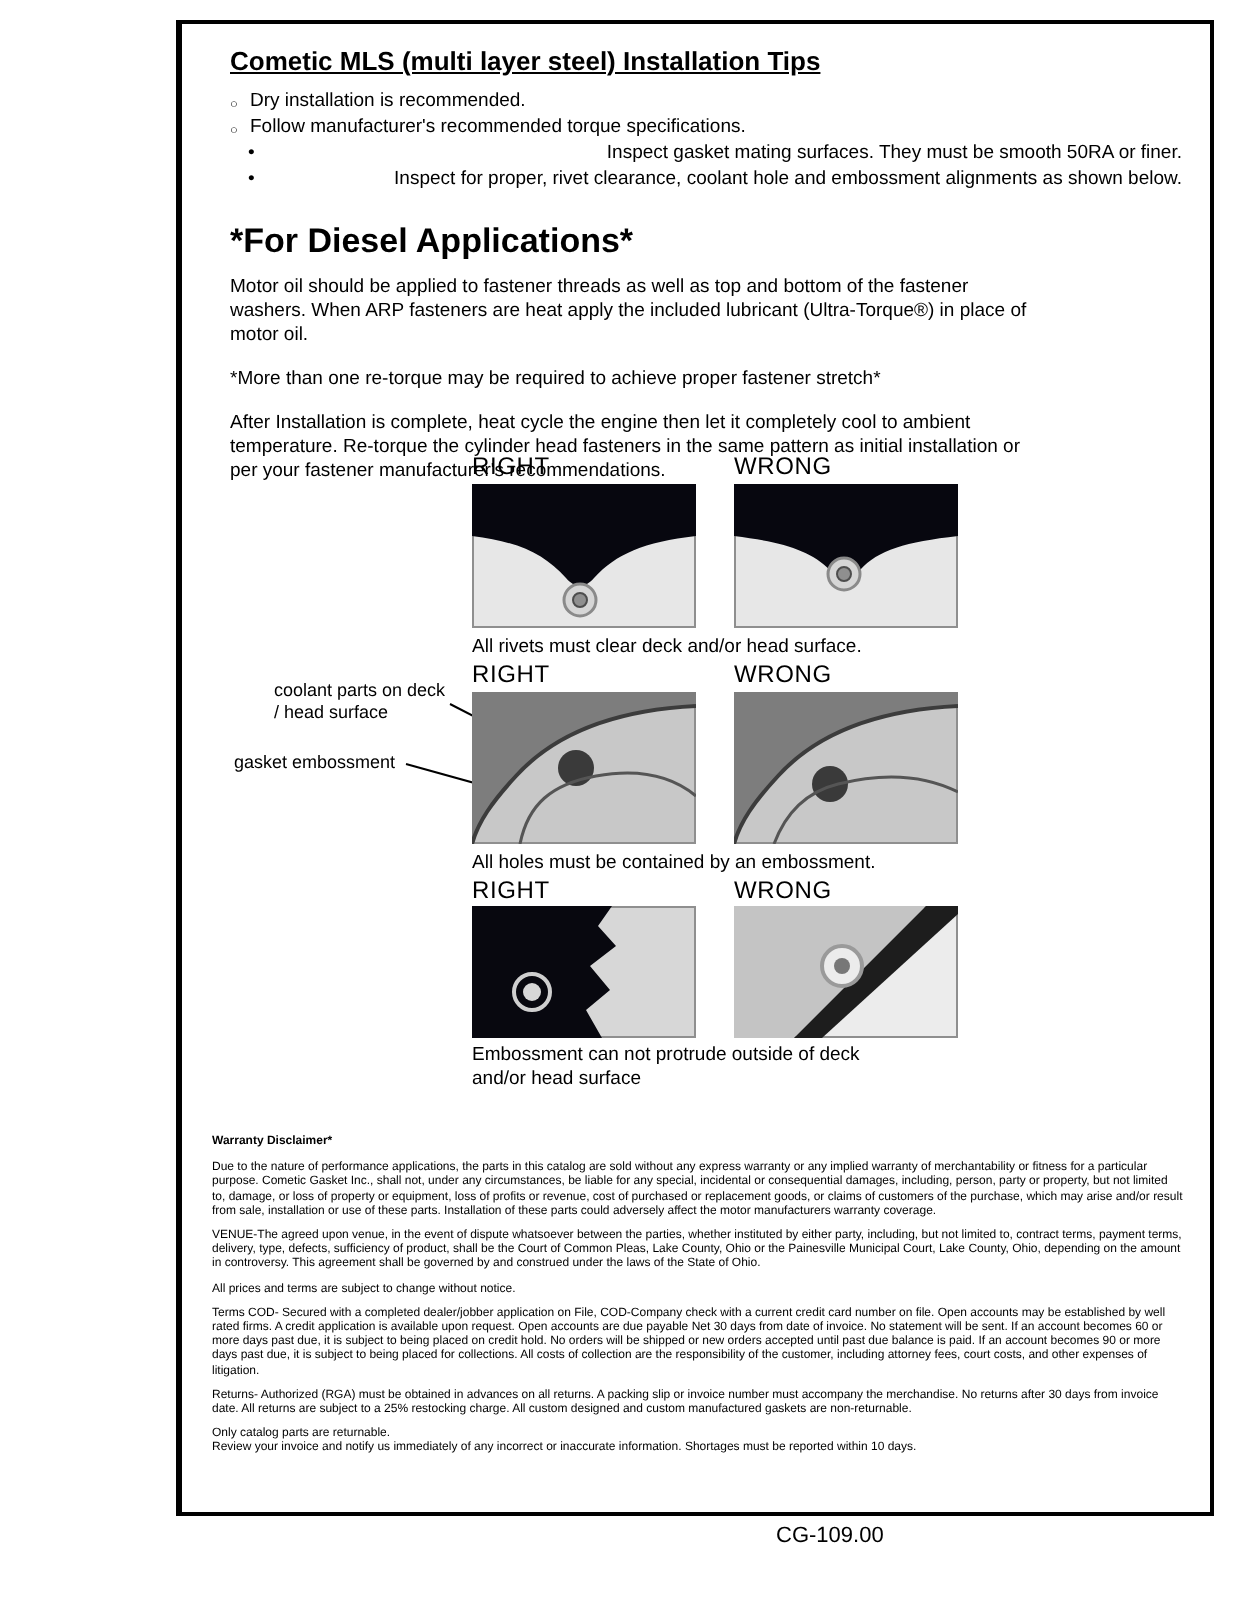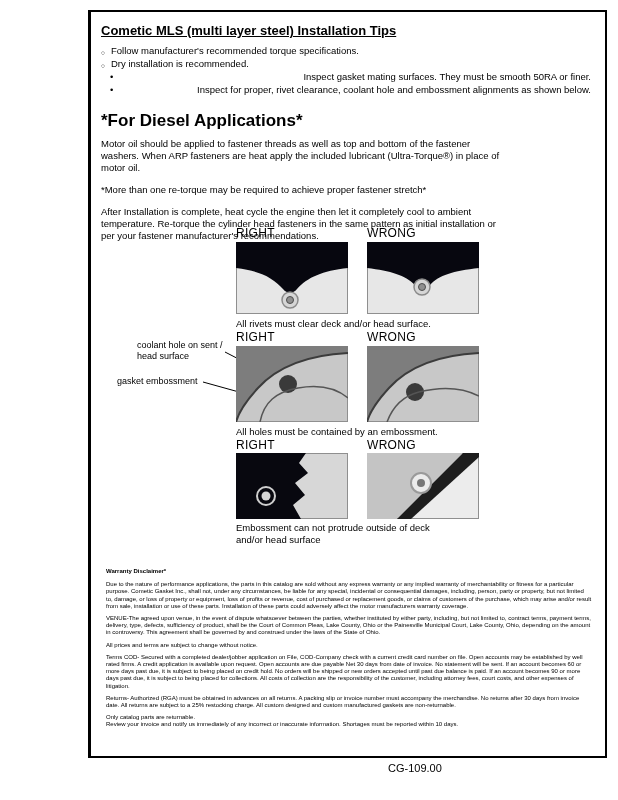--- a/index.html
+++ b/index.html
@@ -3,21 +3,21 @@
 <meta charset="utf-8">
 <style>
   * { box-sizing: border-box; margin: 0; padding: 0; }
   html,body { width: 618px; height: 800px; background: #ffffff; }
   body { position: relative; font-family: "Liberation Sans", sans-serif; color: #000; }
 
   .frame {
     position: absolute; left: 88px; top: 10px; width: 519px; height: 748px;
     border: 2px solid #000; border-left-width: 3px; background: #fff; overflow: hidden;
   }
-  .content { padding: 9px 14px 0 8px; }
+  .content { padding: 9px 14px 0 22px; }
 
   .title { font-size: 13px; font-weight: bold; text-decoration: underline; margin: 2px 0 7px 2px; }
 
   ul.tips { list-style: none; font-size: 9.5px; line-height: 12px; margin-left: 2px; }
   ul.tips > li { position: relative; padding-left: 10px; margin-bottom: 1px; }
   ul.tips > li::before { content: "○"; position: absolute; left: 0; top: 2px; font-size: 6.5px; }
   ul.subtips { list-style: none; font-size: 9.5px; line-height: 12px; margin: 1px 0 0 10px; text-align: right; }
   ul.subtips > li { position: relative; padding-left: 10px; margin-bottom: 1px; }
   ul.subtips > li::before { content: "•"; position: absolute; left: 1px; top: 0; font-size: 9.5px; }
 
@@ -43,22 +43,22 @@
   .page-code { position: absolute; left: 388px; top: 762px; font-size: 11px; }
 </style>
 </head>
 <body>
 
 <div class="frame">
   <div class="content">
     <h1 class="title">Cometic MLS (multi layer steel) Installation Tips</h1>
 
     <ul class="tips">
+      <li>Dry installation is recommended.</li>
       <li>Follow manufacturer's recommended torque specifications.</li>
-      <li>Dry installation is recommended.</li>
     </ul>
     <ul class="subtips">
       <li>Inspect gasket mating surfaces.  They must be smooth 50RA or finer.</li>
       <li>Inspect for proper, rivet clearance, coolant hole and embossment alignments as shown below.</li>
     </ul>
 
     <h2 class="diesel-heading">*For Diesel Applications*</h2>
     <p class="para">Motor oil should be applied to fastener threads as well as top and bottom of the fastener washers. When ARP fasteners are heat apply the included lubricant (Ultra-Torque®) in place of motor oil.</p>
     <p class="para">*More than one re-torque may be required to achieve proper fastener stretch*</p>
     <p class="para">After Installation is complete, heat cycle the engine then let it completely cool to ambient temperature. Re-torque the cylinder head fasteners in the same pattern as initial installation or per your fastener manufacturer's recommendations.</p>
@@ -83,21 +83,21 @@
         <path d="M0,0 H112 V26 C86,29 72,33 63,43 C58,48 52,48 48,43 C38,33 24,29 0,26 Z" fill="#07070f"></path>
         <circle cx="55" cy="45" r="8" fill="#d6d6d6" stroke="#8a8a8a" stroke-width="1.5"></circle>
         <circle cx="55" cy="45" r="3.5" fill="#8f8f8f" stroke="#4d4d4d"></circle>
       </svg>
     </div>
     <div class="dg-caption col-l" style="top:92px;text-align:center;">All rivets must clear deck and/or head surface.</div>
 
     <div class="dg-label col-l" style="top:104px;">RIGHT</div>
     <div class="dg-label col-r" style="top:104px;">WRONG</div>
 
-    <div class="dg-ann" style="left:46px; top:114px; width:86px;">coolant hole on sent / head surface</div>
+    <div class="dg-ann" style="left:46px; top:114px; width:86px;">coolant parts on deck / head surface</div>
     <div class="dg-ann" style="left:26px; top:150px; width:100px;">gasket embossment</div>
 
     <svg class="leaders">
       <line x1="134" y1="126" x2="196" y2="158" stroke="#000" stroke-width="1"></line>
       <line x1="112" y1="156" x2="184" y2="176" stroke="#000" stroke-width="1"></line>
     </svg>
 
     <div class="dg-img col-l" style="top:120px;">
       <svg viewBox="0 0 112 76" width="112" height="76">
         <rect x="0.5" y="0.5" width="111" height="75" fill="#c8c8c8" stroke="#8f8f8f"></rect>

